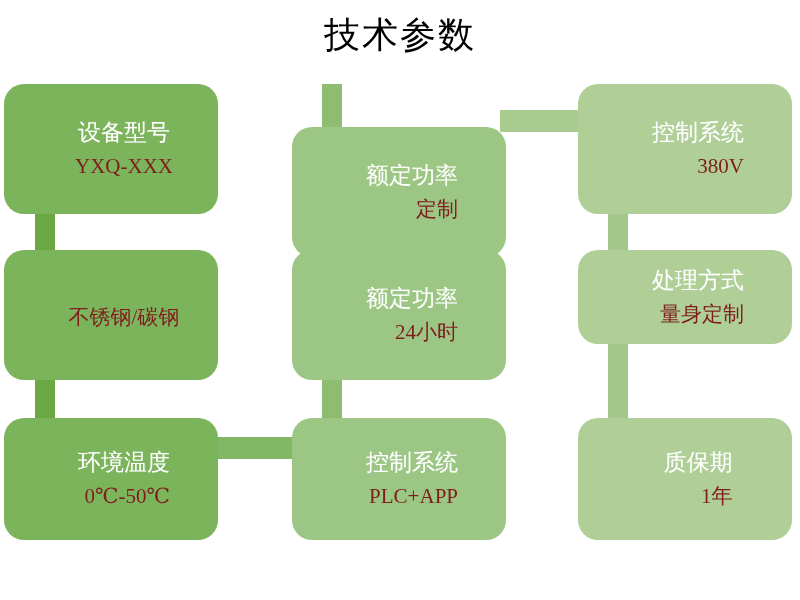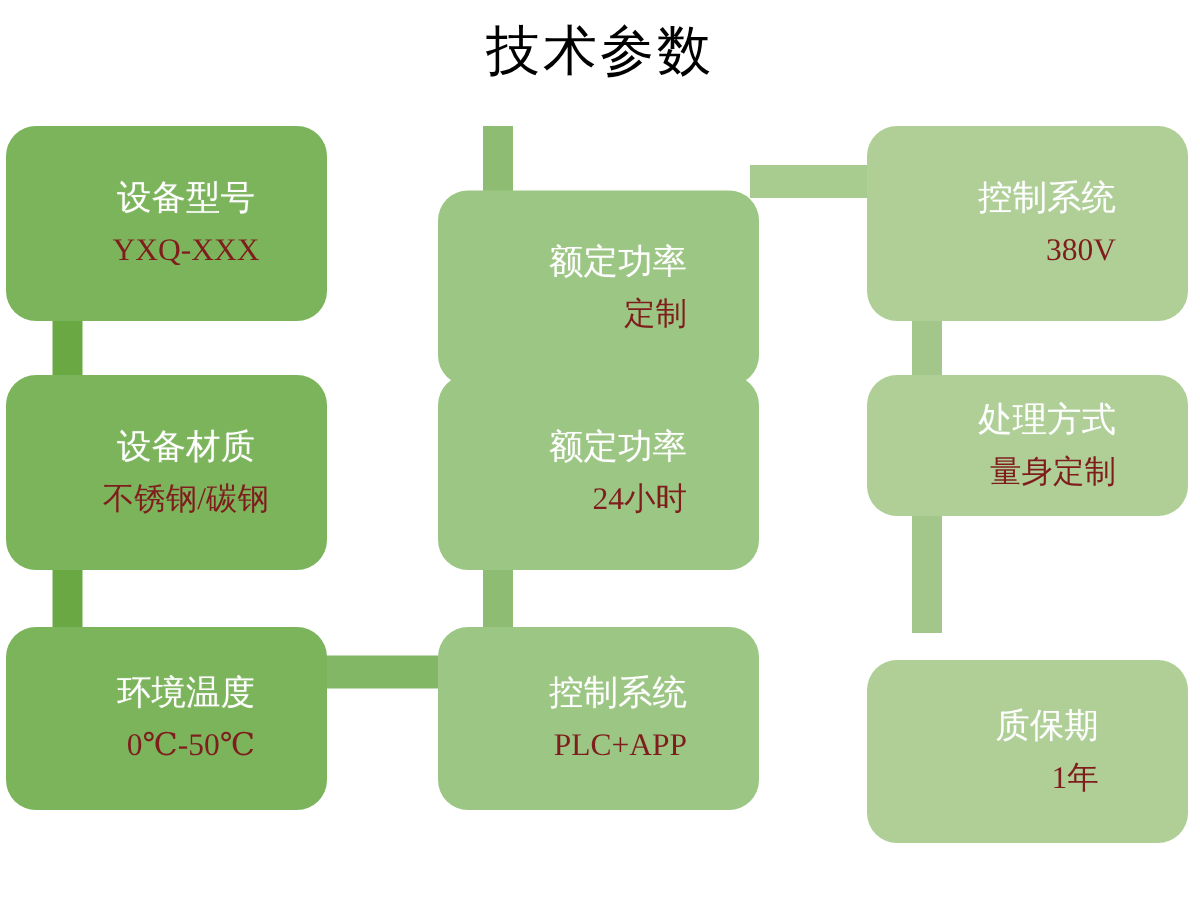--- a/index.html
+++ b/index.html
@@ -113,21 +113,20 @@
 
   <div class="node" style="left:578px; top:84px; width:214px; height:130px; background:#AFCF97;">
     <div class="textwrap">
       <div class="label">控制系统</div>
       <div class="value">380V</div>
     </div>
   </div>
 
   <div class="node" style="left:4px; top:250px; width:214px; height:130px; background:#7CB45C;">
     <div class="textwrap">
-      <div class="label">设备材质</div>
       <div class="value">不锈钢/碳钢</div>
     </div>
   </div>
 
   <div class="node" style="left:292px; top:250px; width:214px; height:130px; background:#9CC684;">
     <div class="textwrap">
       <div class="label">额定功率</div>
       <div class="value">24小时</div>
     </div>
   </div>
@@ -146,20 +145,20 @@
     </div>
   </div>
 
   <div class="node" style="left:292px; top:418px; width:214px; height:122px; background:#9CC684;">
     <div class="textwrap">
       <div class="label">控制系统</div>
       <div class="value">PLC+APP</div>
     </div>
   </div>
 
-  <div class="node" style="left:578px; top:440px; width:214px; height:122px; background:#AFCF97;">
+  <div class="node" style="left:578px; top:418px; width:214px; height:122px; background:#AFCF97;">
     <div class="textwrap">
       <div class="label">质保期</div>
       <div class="value">1年</div>
     </div>
   </div>
 
 </div>
 
 </body></html>

